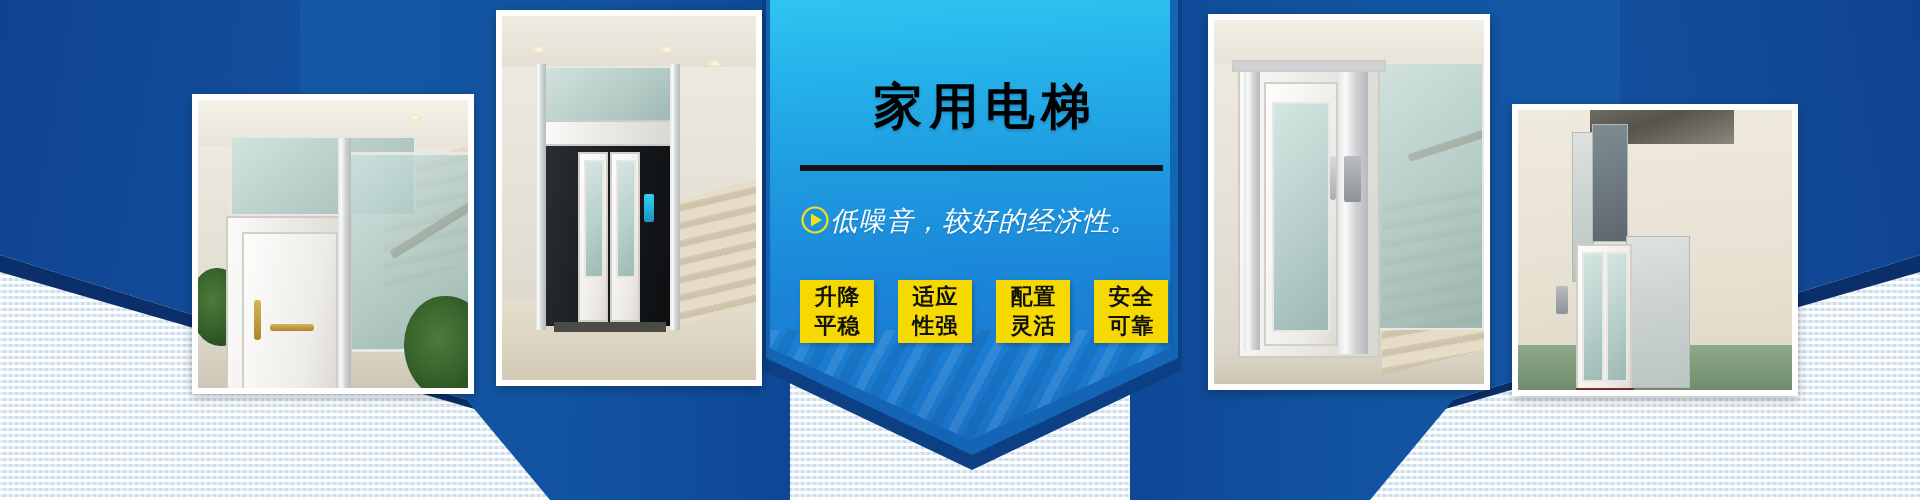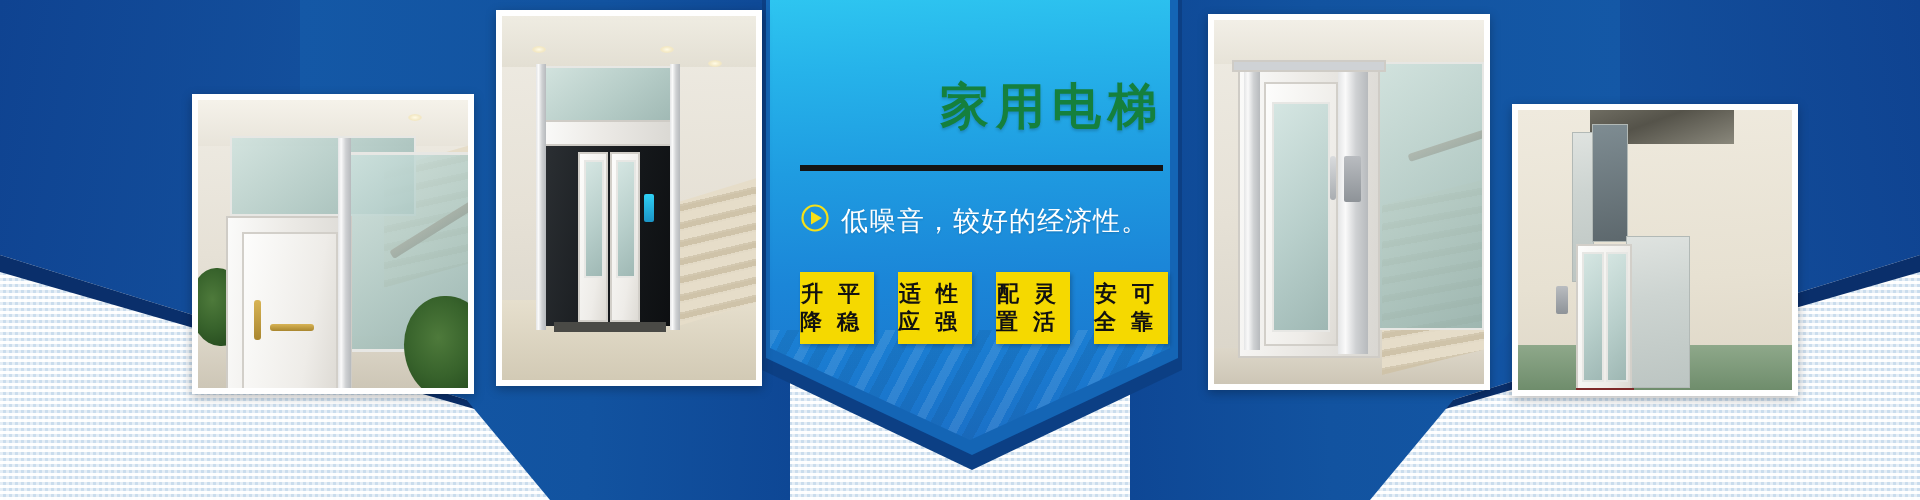--- a/index.html
+++ b/index.html
@@ -210,73 +210,74 @@
   .metalcol {
     position: absolute;
     background: linear-gradient(90deg, #e4e5e6 0%, #fafafa 25%, #cfd1d3 60%, #b7babd 100%);
   }
 
   
   .title {
     position: absolute;
     left: 800px; top: 82px;
     width: 364px;
-    text-align: right;
-    color: #15803d;
+    text-align: center;
+    color: #000000;
     font-size: 49px;
     font-weight: bold;
     letter-spacing: 7px;
     text-indent: 7px;
     line-height: 1;
     text-shadow: 0 2px 3px rgba(0,0,0,0.18);
   }
   .divider {
     position: absolute;
     left: 800px; top: 165px;
     width: 363px; height: 6px;
     background: #141414;
   }
   .subtitle-row {
     position: absolute;
     left: 800px; top: 203px;
     width: 368px;
     display: flex;
-    align-items: flex-start;
-    gap: 11px;
+    align-items: flex-end;
+    font-style: italic;
   }
   .arrow-icon { flex: 0 0 auto; display: block; }
   .subtitle {
     color: #ffffff;
     font-size: 27px;
     letter-spacing: 1px;
     white-space: nowrap;
     text-shadow: 0 1px 2px rgba(0,0,0,0.16);
   }
   .badges {
     position: absolute;
     left: 800px; top: 272px;
     width: 368px;
     display: flex;
     justify-content: space-between;
   }
   .badge {
     width: 74px;
-    height: 72px;
+    height: 63px;
     background: #f5d900;
     color: #111111;
     display: flex;
-    flex-direction: row;
+    flex-direction: column;
     align-items: center;
     justify-content: center;
     font-size: 22px;
     font-weight: bold;
     line-height: 1.28;
     letter-spacing: 1px;
     text-indent: 1px;
     box-shadow: 2px 2px 4px rgba(0,0,0,0.22);
+    margin-top: 8px;
   }
 </style>
 </head>
 <body>
 
 <div id="banner">
 
   <div class="bg-texture"></div>
 
   <div class="wedge-left"></div>

